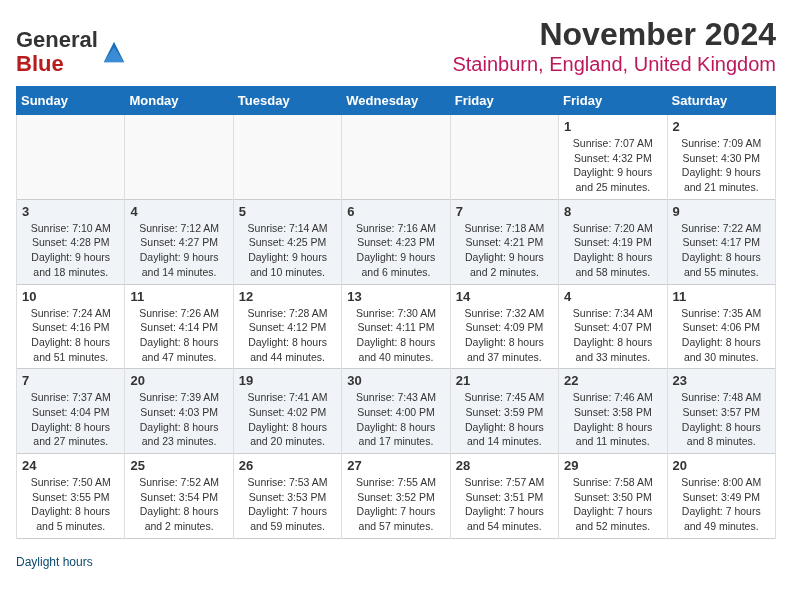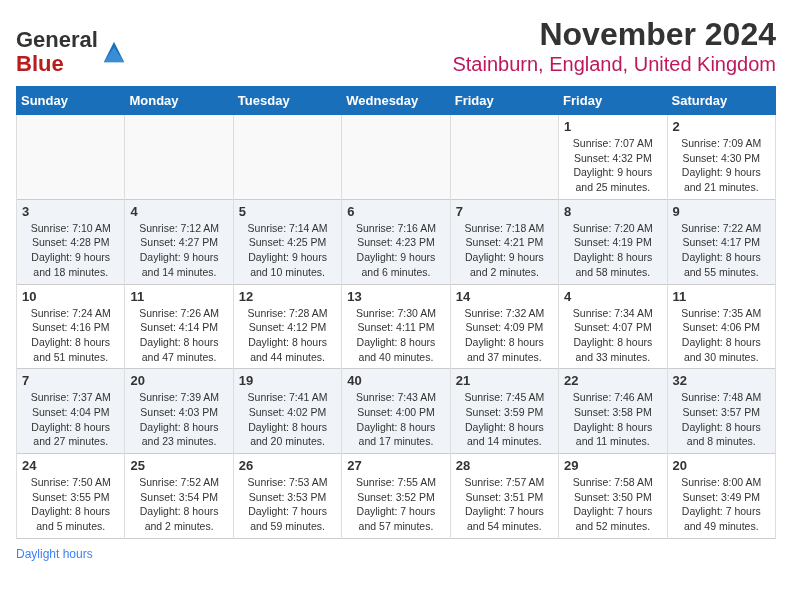--- a/index.html
+++ b/index.html
@@ -86,23 +86,23 @@
     .day-detail {
       font-size: 10.5px;
       line-height: 1.4;
       color: #333;
       text-align: center;
     }
     .empty-cell {
       background: #f9f9f9;
     }
     .legend {
-      margin-top: 8px;
+      margin-top: 16px;
       font-size: 12px;
-      color: #3b82f6;
+      color: #0c4a6e;
     }
   </style>
 </head>
 <body>
 
 <div class="header-area">
   <div class="logo">
     <div>
       <div style="display:flex;align-items:center;">
         <span class="logo-text">
@@ -217,33 +217,33 @@
         </td>
         <td>
           <span class="day-number">20</span>
           <div class="day-detail">Sunrise: 7:39 AM<br>Sunset: 4:03 PM<br>Daylight: 8 hours and 23 minutes.</div>
         </td>
         <td>
           <span class="day-number">19</span>
           <div class="day-detail">Sunrise: 7:41 AM<br>Sunset: 4:02 PM<br>Daylight: 8 hours and 20 minutes.</div>
         </td>
         <td>
-          <span class="day-number">40</span>
+          <span class="day-number">30</span>
           <div class="day-detail">Sunrise: 7:43 AM<br>Sunset: 4:00 PM<br>Daylight: 8 hours and 17 minutes.</div>
         </td>
         <td>
           <span class="day-number">21</span>
           <div class="day-detail">Sunrise: 7:45 AM<br>Sunset: 3:59 PM<br>Daylight: 8 hours and 14 minutes.</div>
         </td>
         <td>
           <span class="day-number">22</span>
           <div class="day-detail">Sunrise: 7:46 AM<br>Sunset: 3:58 PM<br>Daylight: 8 hours and 11 minutes.</div>
         </td>
         <td>
-          <span class="day-number">32</span>
+          <span class="day-number">23</span>
           <div class="day-detail">Sunrise: 7:48 AM<br>Sunset: 3:57 PM<br>Daylight: 8 hours and 8 minutes.</div>
         </td>
       </tr>
       <tr>
         <td>
           <span class="day-number">24</span>
           <div class="day-detail">Sunrise: 7:50 AM<br>Sunset: 3:55 PM<br>Daylight: 8 hours and 5 minutes.</div>
         </td>
         <td>
           <span class="day-number">25</span>

